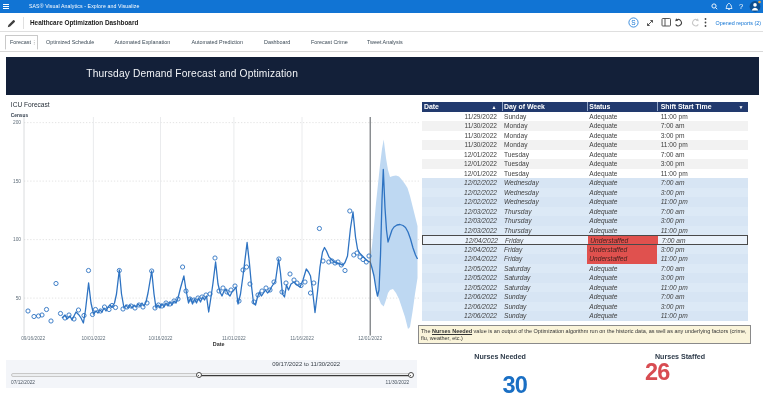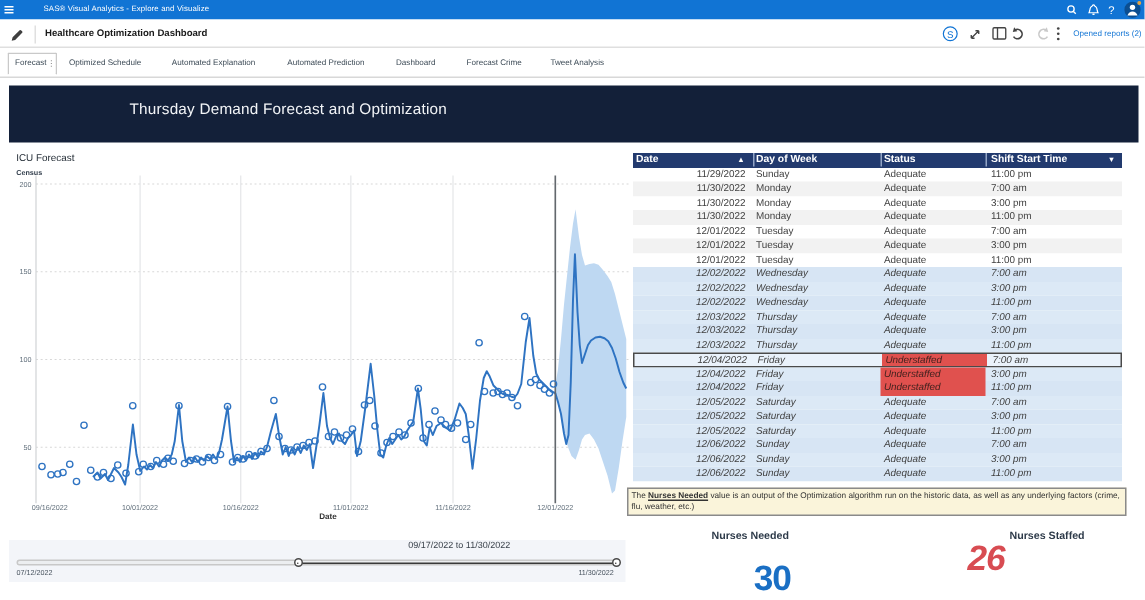--- a/index.html
+++ b/index.html
@@ -363,22 +363,22 @@
       <div class="c c2">Sunday</div>
       <div class="c c3">Adequate</div>
       <div class="c c4">11:00 pm</div>
     </div>
 </div>
 
 <div class="notebox">The <b><u>Nurses Needed</u></b> value is an output of the Optimization algorithm run on the historic data, as well as any underlying factors (crime, flu, weather, etc.)</div>
 
 <div class="kpilabel" style="left:474.3px;top:352.5px;">Nurses Needed</div>
 <div class="kpinum" style="left:474.5px;top:372px;color:#1a6fc4;margin-left:28px;">30</div>
-<div class="kpilabel" style="left:673px;top:352.5px;">Nurses Staffed</div>
-<div class="kpinum" style="left:645px;top:359px;color:#d84c52;font-style:italic;">26</div>
+<div class="kpilabel" style="left:655px;top:352.5px;">Nurses Staffed</div>
+<div class="kpinum" style="left:645px;top:359px;color:#d84c52;">26</div>
 
 <div class="sl-panel"></div>
 <div class="sl-rangelabel" style="left:272.2px;top:360.8px;">09/17/2022 to 11/30/2022</div>
 <div class="sl-track"></div>
 <div class="sl-sel"></div>
 <div class="sl-handle" style="left:195.5px;"></div>
 <div class="sl-handle" style="left:407.7px;"></div>
 <div class="sl-label" style="left:11px;top:379.8px;">07/12/2022</div>
 <div class="sl-label" style="left:385.6px;top:379.8px;">11/30/2022</div>
 

